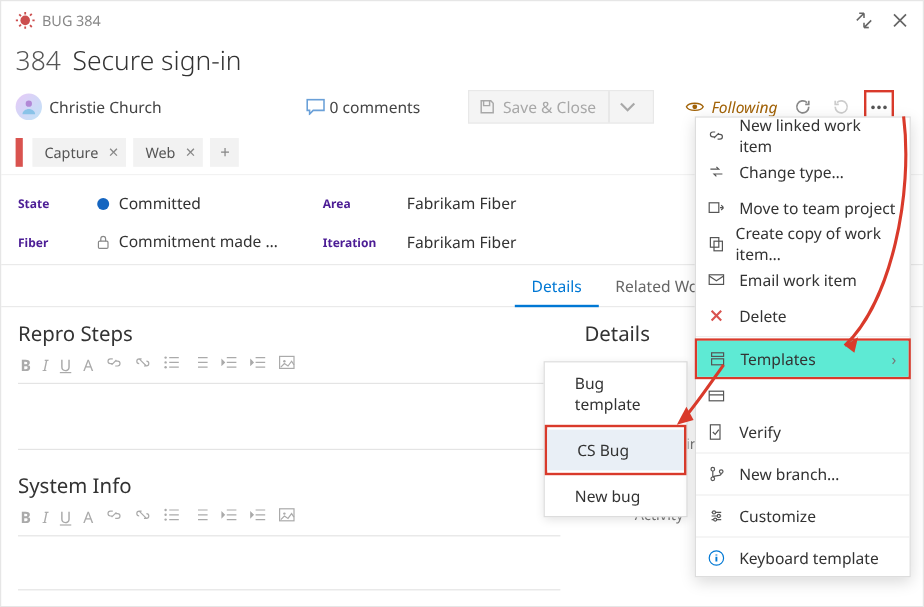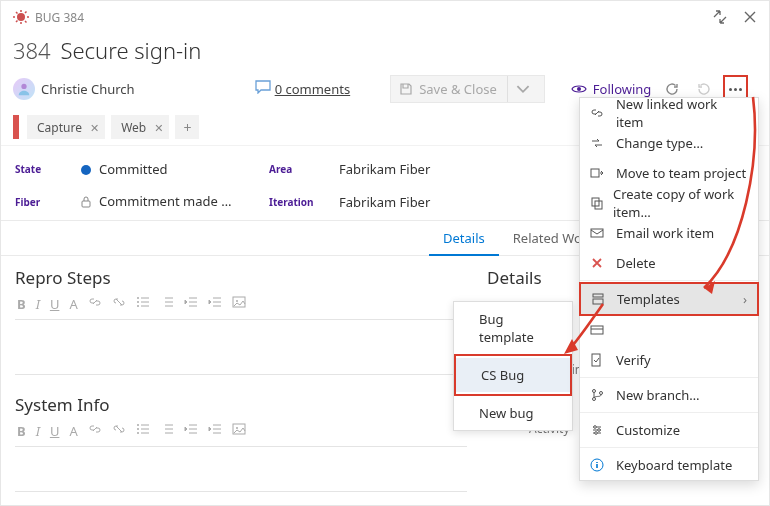--- a/index.html
+++ b/index.html
@@ -14,26 +14,26 @@
   .tb-btn svg { width: 14px; height: 14px; }
 
   
   .header-title { padding: 4px 12px 6px 12px; font-size: 22px; font-weight: 300; color: #333; }
   .header-title .num { color: #555; margin-right: 4px; margin-top: 20px; }
 
   
   .cmdbar { display: flex; align-items: center; padding: 4px 12px 8px 12px; font-size: 13px; color: #444; }
   .avatar { width: 22px; height: 22px; border-radius: 50%; background: linear-gradient(135deg,#e7c9f7,#bfe4f7); display: inline-flex; align-items: center; justify-content: center; margin-right: 6px; color: #666; font-size: 10px; }
   .avatar svg { width: 14px; height: 14px; }
-  .comments { display: inline-flex; align-items: flex-start; margin-left: 120px; color: #444; text-decoration: underline; }
+  .comments { display: inline-flex; align-items: center; margin-left: 120px; color: #444; }
   .comments svg { width: 16px; height: 14px; margin-right: 4px; color: #6aa0d8; }
   .saveclose { display: inline-flex; align-items: center; background: #f4f4f4; border: 1px solid #e8e8e8; color: #a8a8a8; height: 28px; margin-left: 40px; padding: 0 8px; }
   .saveclose svg { width: 14px; height: 14px; margin-right: 6px; }
   .saveclose .caret { border-left: 1px solid #e0e0e0; margin-left: 10px; padding-left: 8px; height: 100%; display: inline-flex; align-items: center; }
-  .following { display: inline-flex; align-items: center; margin-left: 26px; color: #4c1d95; }
+  .following { display: inline-flex; align-items: center; margin-left: 26px; color: #a16207; font-style: italic; }
   .following svg { width: 16px; height: 12px; margin-right: 6px; }
   .roundbtn { width: 22px; height: 22px; display: inline-flex; align-items: center; justify-content: center; color: #888; margin-left: 10px; }
   .roundbtn svg { width: 14px; height: 14px; }
   .more-box { border: 2px solid #d93a2b; padding: 2px 4px; margin-left: 8px; height: 28px; display: inline-flex; align-items: center; justify-content: center; }
   .more-dots { display: inline-flex; gap: 2px; }
   .more-dots span { width: 3px; height: 3px; background: #555; border-radius: 50%; }
 
   
   .tagsrow { padding: 4px 12px 6px 12px; display: flex; align-items: center; gap: 6px; }
   .accent { width: 6px; align-self: stretch; background: #d9534f; margin-right: 2px; }
@@ -69,21 +69,21 @@
   .templates-sub { background: #fff; border: 1px solid #ddd; box-shadow: 0 2px 8px rgba(0,0,0,.12); width: 120px; }
   .templates-sub .ti { padding: 8px 25px; font-size: 13px; color: #333; }
   .templates-sub .ti.hl { background: #e9eff6; }
   .hl-box { border: 2px solid #d93a2b; padding: 2px 0; }
 
   
   .ctx-menu { position: absolute; right: 10px; top: 96px; width: 180px; background: #fff; border: 1px solid #ddd; box-shadow: 0 4px 12px rgba(0,0,0,.15); font-size: 13px; z-index: 10; }
   .ctx-item { display: flex; align-items: center; height: 30px; padding: 0 10px 0 10px; color: #333; }
   .ctx-item .ic { width: 18px; display: inline-flex; align-items: center; justify-content: flex-start; color: #555; margin-right: 8px; }
   .ctx-item .ic svg { width: 14px; height: 14px; }
-  .ctx-item.sel { background: #e5e5e5; }
+  .ctx-item.sel { background: #5eead4; }
   .ctx-item .arrow { margin-left: auto; color: #777; }
   .ctx-sep { height: 1px; background: #eee; margin: 2px 0; }
   .ctx-hl { border: 2px solid #d93a2b; margin: -1px; }
 
   
   .anno { position: absolute; pointer-events: none; z-index: 12; }
   .anno path { stroke: #d93a2b; stroke-width: 2.6; fill: none; }
   .arrowhead { fill: #d93a2b; }
 
 </style>

